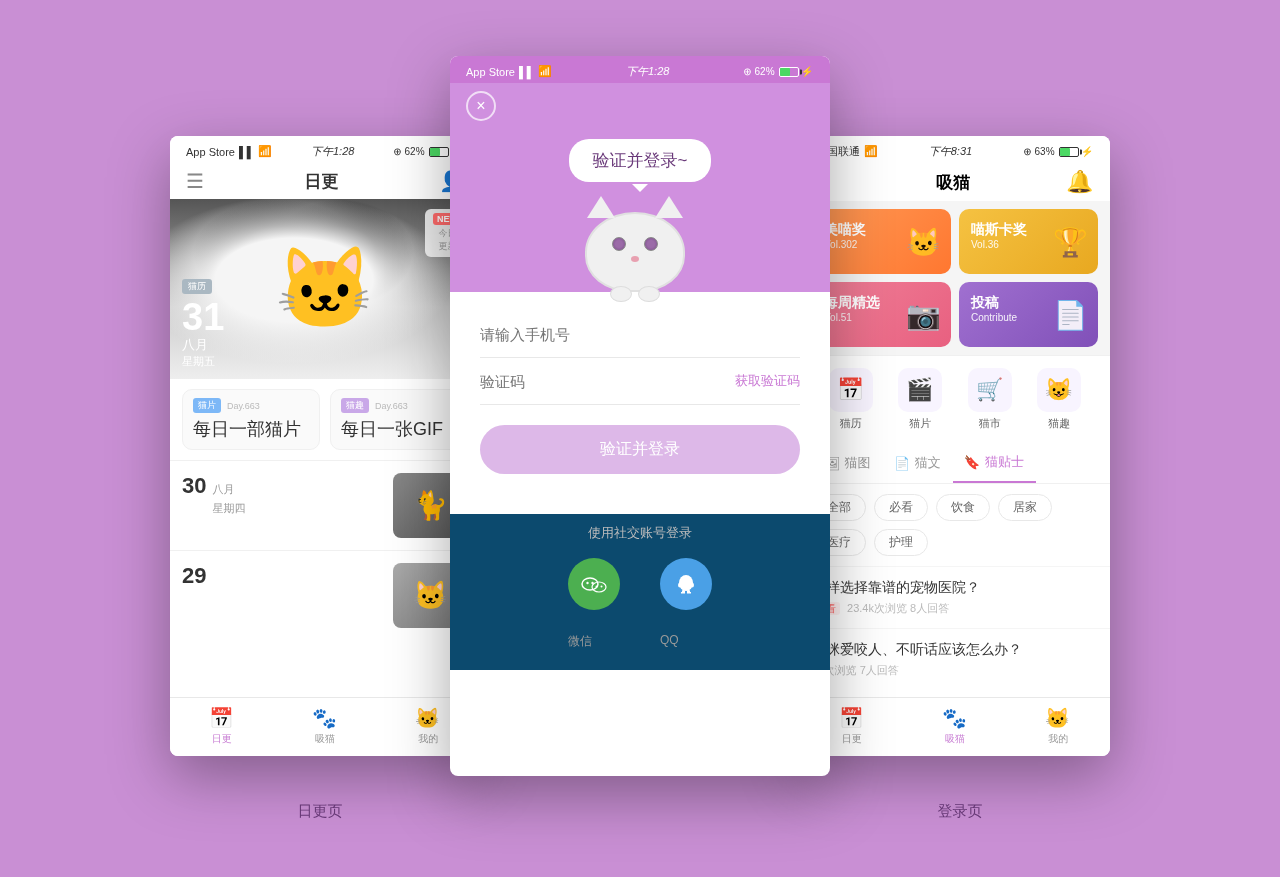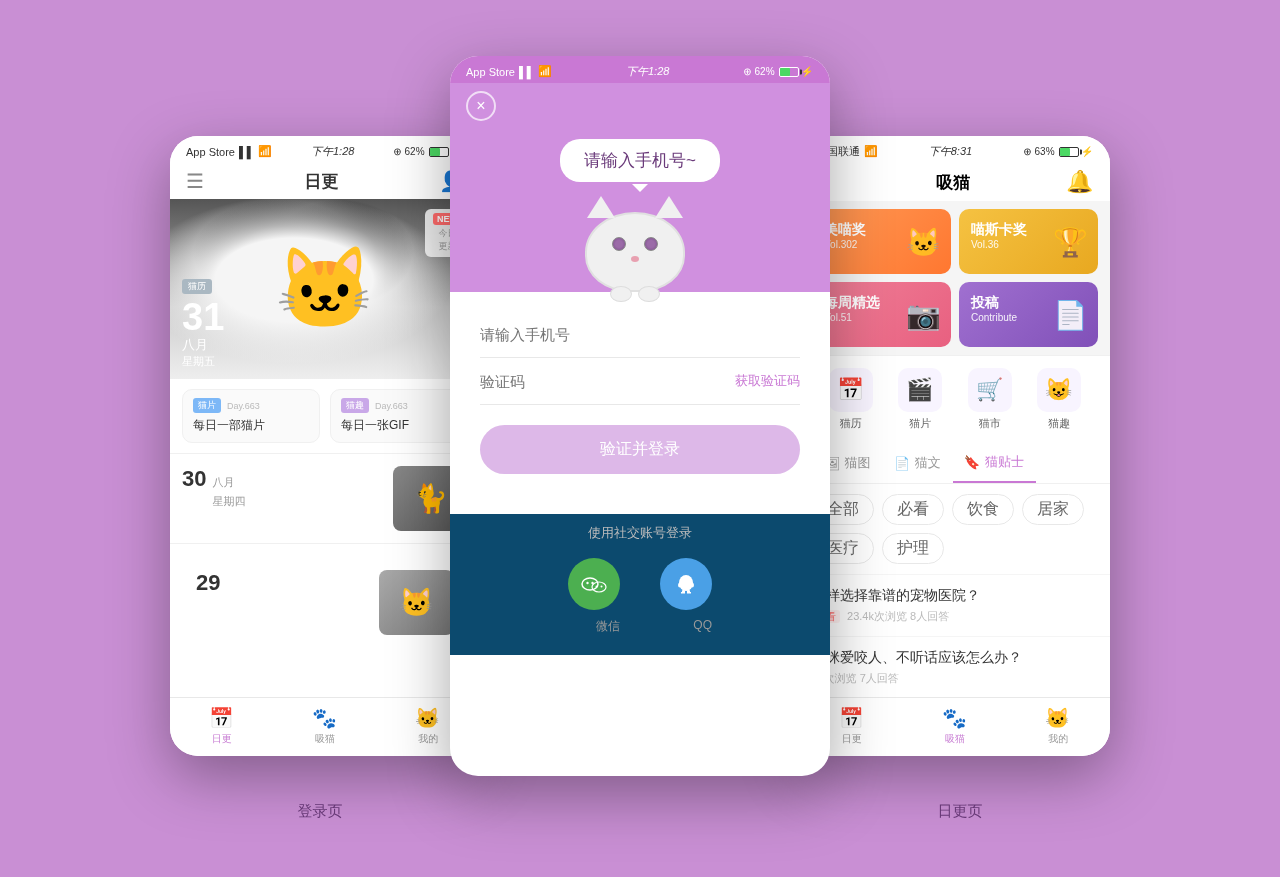--- a/index.html
+++ b/index.html
@@ -20,21 +20,21 @@
       align-items: flex-end;
       justify-content: center;
       gap: 0px;
       position: relative;
       margin-bottom: 10px;
     }
 
     
     .phone-frame {
       background: #fff;
-      border-radius: 28px;
+      border-radius: 8px;
       box-shadow: 0 20px 60px rgba(0,0,0,0.35);
       overflow: hidden;
       position: relative;
     }
 
     
     .phone-left {
       width: 310px;
       height: 620px;
       margin-right: -30px;
@@ -188,21 +188,21 @@
     }
     .tag { 
       font-size: 9px; 
       padding: 1px 5px; 
       border-radius: 3px; 
       color: #fff;
     }
     .tag-blue { background: #7db8f7; }
     .tag-purple { background: #c9a8e8; }
     .tag-day { font-size: 9px; color: #bbb; }
-    .card-small .card-title { font-size: 12px; color: #333; }
+    .card-small .card-title { font-size: 18px; color: #333; }
 
     .news-item {
       display: flex;
       align-items: flex-start;
       gap: 10px;
       padding: 12px;
       background: #fff;
       border-top: 1px solid #f0f0f0;
     }
     .news-text { flex: 1; }
@@ -218,21 +218,21 @@
       font-size: 28px;
       display: flex;
       align-items: center;
       justify-content: center;
     }
 
     .news-item2 {
       display: flex;
       align-items: flex-start;
       gap: 10px;
-      padding: 26px;
+      padding: 12px;
       background: #fff;
       border-top: 1px solid #f0f0f0;
     }
 
     
     .tab-bar {
       display: flex;
       border-top: 1px solid #e8e8e8;
       background: #fff;
       position: absolute;
@@ -403,22 +403,22 @@
       margin-bottom: 16px;
     }
     .social-icons {
       display: flex;
       justify-content: center;
       gap: 40px;
     }
     .social-icon {
       display: flex;
       flex-direction: column;
-      align-items: flex-end;
-      gap: 8px;
+      align-items: flex-start;
+      gap: 23px;
       cursor: pointer;
     }
     .social-circle {
       width: 52px;
       height: 52px;
       border-radius: 50%;
       display: flex;
       align-items: center;
       justify-content: center;
       font-size: 26px;
@@ -519,21 +519,21 @@
       display: flex;
       flex-wrap: wrap;
       gap: 8px;
       padding: 10px 12px;
       background: #fff;
     }
     .filter-chip {
       border: 1.5px solid #e8e8e8;
       border-radius: 20px;
       padding: 4px 14px;
-      font-size: 16px;
+      font-size: 12px;
       color: #666;
       cursor: pointer;
     }
 
     .article-item {
       padding: 12px;
       background: #fff;
       border-top: 1px solid #f5f5f5;
     }
     .article-title { font-size: 14px; color: #333; font-weight: 500; margin-bottom: 4px; }
@@ -679,21 +679,21 @@
       </div>
     </div>
 
     <div class="login-banner">
 
       <div style="width:100%; padding: 8px 16px; display:flex; justify-content:flex-start;">
         <div class="login-close">×</div>
       </div>
 
       <div class="welcome-bubble">
-        <span>请输入手机号~</span>
+        <span>验证并登录~</span>
       </div>
 
       <div style="margin-top: 18px; position:relative; width:100%; display:flex; justify-content:center; padding-bottom:0;">
         <div style="position:relative; width:110px;">
 
           <div class="cat-face">
             <div class="cat-ears">
               <div class="cat-ear"></div>
               <div class="cat-ear"></div>
             </div>
@@ -878,15 +878,15 @@
       <div class="tab-item">
         <span class="tab-icon">🐱</span>
         <span>我的</span>
       </div>
     </div>
   </div>
 
 </div>
 
 <div class="page-labels">
+  <div class="page-label">日更页</div>
   <div class="page-label">登录页</div>
-  <div class="page-label">日更页</div>
 </div>
 
 </body></html>

